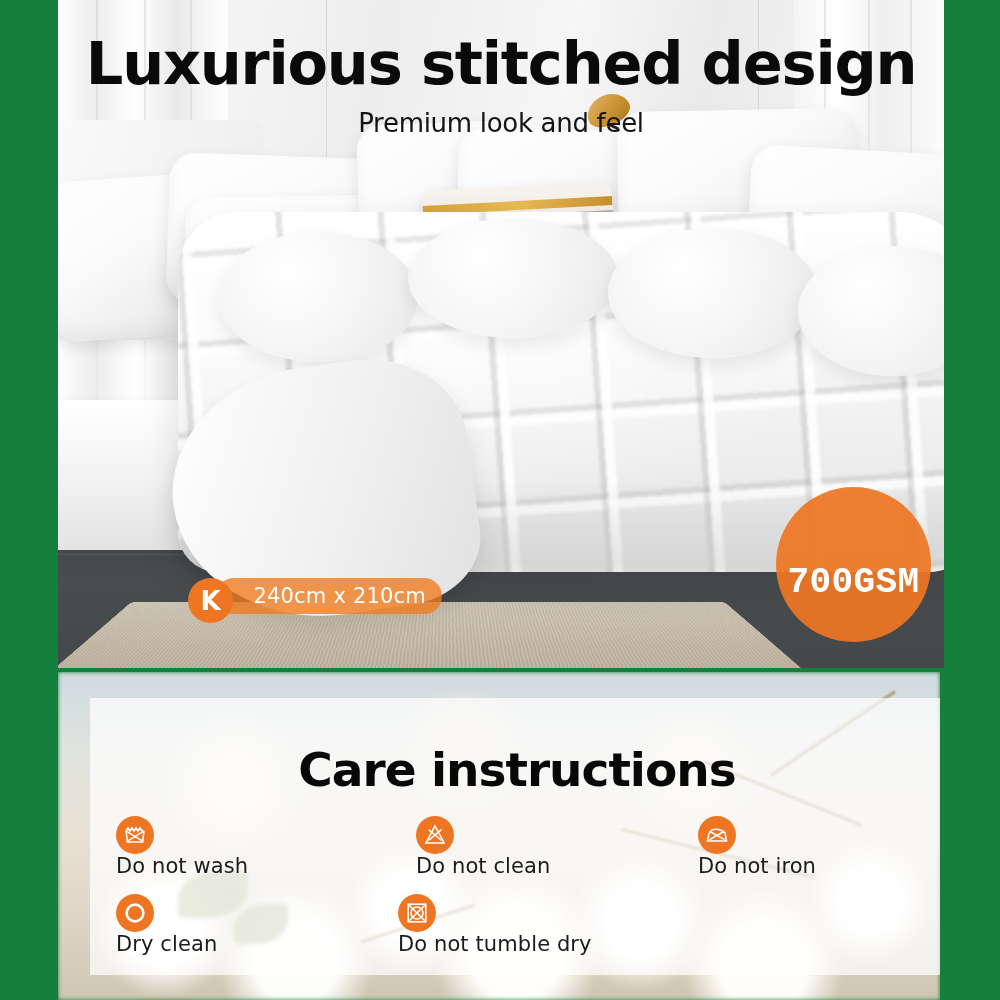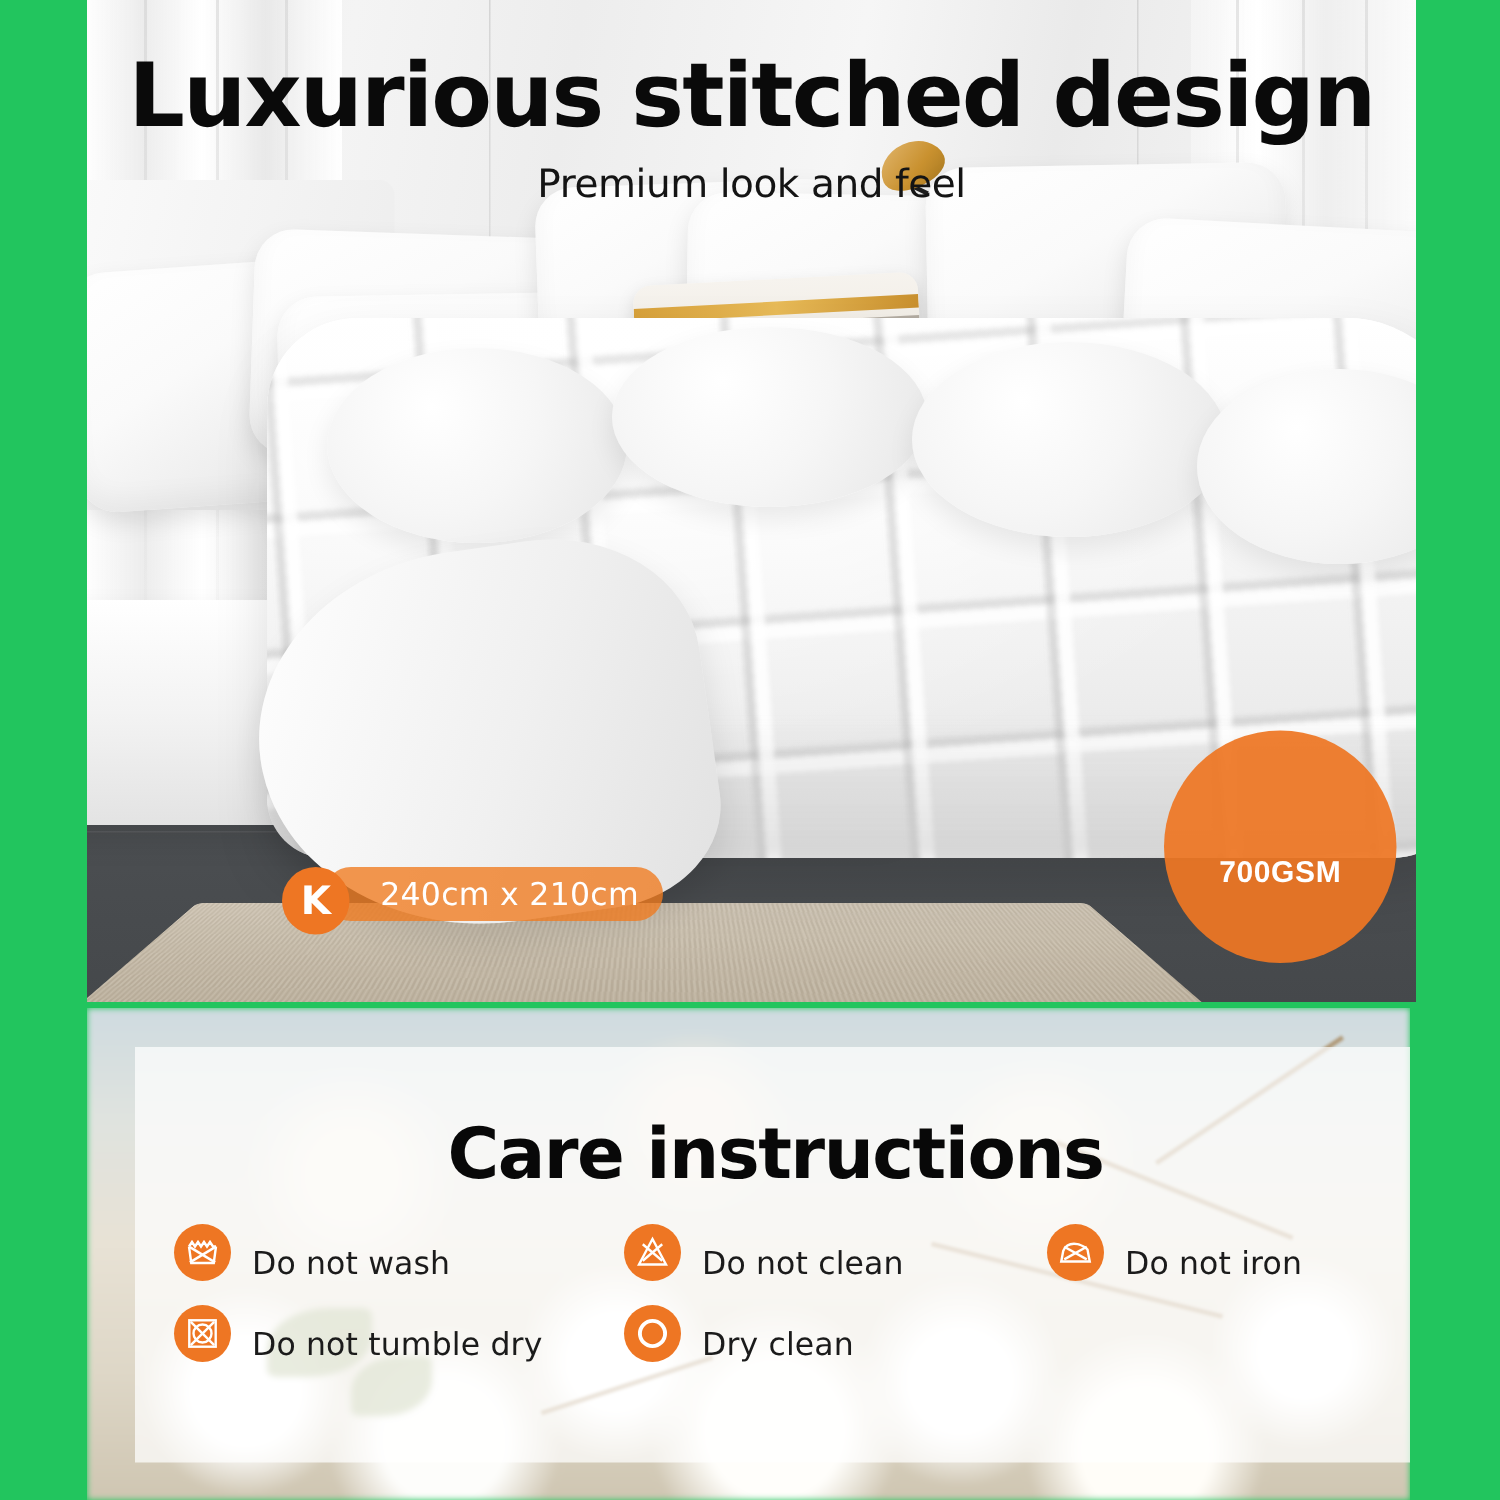--- a/index.html
+++ b/index.html
@@ -3,21 +3,21 @@
 <meta charset="utf-8">
 <title>Product Feature Panel</title>
 <style>
   * { margin:0; padding:0; box-sizing:border-box; }
   html,body{
     width:1000px; height:1000px;
     background:#ffffff;
     font-family:"Liberation Sans", sans-serif;
     overflow:hidden;
   }
-  #page{ position:relative; width:1000px; height:1000px; background:#22c55e; }
+  #page{ position:relative; width:1000px; height:1000px; background:#15803d; }
 
   
   .top-panel{
     position:absolute; left:58px; top:0px; width:886px; height:668px;
     overflow:hidden; background:#f2f2f2;
   }
   
   .room-wall{
     position:absolute; inset:0;
     background:
@@ -189,22 +189,22 @@
     z-index:2;
   }
 
   
   .gsm-circle{
     position:absolute; left:718px; top:487px; width:155px; height:155px;
     border-radius:50%; background:rgba(238,118,35,.93);
     display:flex; align-items:center; justify-content:center;
   }
   .gsm-circle span{
-    color:#fff; font-size:20px; font-weight:bold; letter-spacing:.4px;
-    font-family:Liberation Sans, sans-serif;
+    color:#fff; font-size:36px; font-weight:bold; letter-spacing:.4px;
+    font-family:Liberation Mono, monospace;
     margin-top:36px;
   }
 
   
   .bottom-panel{
     position:absolute; left:58px; top:672px; width:882px; height:328px;
     overflow:hidden;
   }
   .cotton-bg{
     position:absolute; inset:0;
@@ -237,21 +237,21 @@
   .care-title{
     position:absolute; left:0; right:0; top:44px; text-align:center;
     font-size:47px; font-weight:bold; color:#080808; letter-spacing:-1px;
     font-family:"DejaVu Sans", sans-serif;
   }
 
   .care-grid{
     position:absolute; left:26px; top:118px; width:804px;
   }
   .care-row{ display:flex; align-items:center; margin-bottom:16px; }
-  .care-item{ display:flex; align-items:flex-end; }
+  .care-item{ display:flex; align-items:flex-start;flex-direction:column; }
   .care-item.c1{ width:300px; }
   .care-item.c2{ width:282px; }
   .care-item.c3{ width:210px; }
   .care-icon{
     width:38px; height:38px; border-radius:50%;
     background:#ee7623; flex:0 0 38px;
     display:flex; align-items:center; justify-content:center;
     margin-right:14px;
   }
   .care-icon svg{ display:block; }
@@ -387,39 +387,39 @@
                 <path d="M4.5 8.2 L19.5 16.6"></path>
                 <path d="M19.5 8.2 L4.5 16.6"></path>
               </svg>
             </span>
             <span class="care-label">Do not iron</span>
           </div>
         </div>
 
         <div class="care-row">
 
+          <div class="care-item c2">
+            <span class="care-icon">
+              <svg width="24" height="24" viewBox="0 0 24 24" fill="none" stroke="#ffffff" stroke-width="2.6">
+                <circle cx="12" cy="12" r="8.4"></circle>
+              </svg>
+            </span>
+            <span class="care-label">Dry clean</span>
+          </div>
+
           <div class="care-item c1">
             <span class="care-icon">
               <svg width="24" height="24" viewBox="0 0 24 24" fill="none" stroke="#ffffff" stroke-width="1.6">
                 <rect x="3.2" y="3.2" width="17.6" height="17.6"></rect>
                 <circle cx="12" cy="12" r="6"></circle>
                 <path d="M4.2 4.2 L19.8 19.8"></path>
                 <path d="M19.8 4.2 L4.2 19.8"></path>
               </svg>
             </span>
             <span class="care-label">Do not tumble dry</span>
           </div>
-
-          <div class="care-item c2">
-            <span class="care-icon">
-              <svg width="24" height="24" viewBox="0 0 24 24" fill="none" stroke="#ffffff" stroke-width="2.6">
-                <circle cx="12" cy="12" r="8.4"></circle>
-              </svg>
-            </span>
-            <span class="care-label">Dry clean</span>
-          </div>
         </div>
 
       </div>
     </div>
   </div>
 
 </div>
 
 </body></html>

